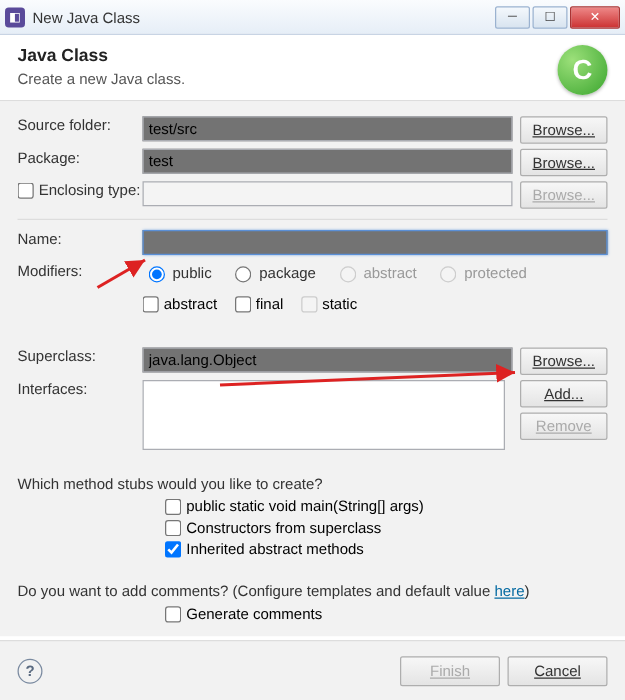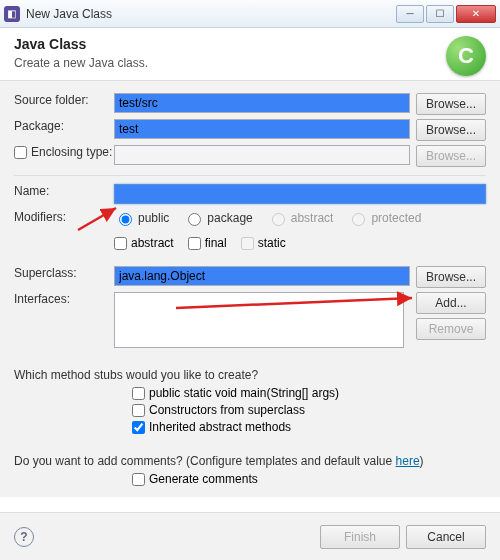--- a/index.html
+++ b/index.html
@@ -11,23 +11,23 @@
 .win-btn { width: 28px; height: 18px; border: 1px solid #9ab2d0; border-radius: 2px; background: linear-gradient(#f4f8fc,#d8e4f0); display: flex; align-items: center; justify-content: center; font-size: 10px; color: #444; }
 .win-close { background: linear-gradient(#e88,#c33); border-color: #a33; color: #fff; width: 40px; }
 .header { padding: 8px 14px 10px 14px; background: #fff; border-bottom: 1px solid #ddd; position: relative; }
 .header h1 { font-size: 14px; font-weight: bold; margin: 0 0 4px 0; color: #222; }
 .header p { margin: 0; color: #555; }
 .class-icon { position: absolute; right: 14px; top: 8px; width: 40px; height: 40px; border-radius: 50%; background: radial-gradient(circle at 30% 30%, #9ce07a, #3aa52e); display: flex; align-items: center; justify-content: center; color: #fff; font-size: 22px; font-weight: bold; box-shadow: 0 1px 3px rgba(0,0,0,.3); }
 .content { padding: 8px 14px; background: #f2f2f2; }
 .row { display: flex; align-items: flex-start; margin: 4px 0; min-height: 22px; }
 .label { width: 100px; color: #333; }
 .field { flex: 1; }
-input[type=text] { width: 100%; height: 20px; border: 1px solid #abadb3; padding: 0 4px; background: #3b82f6; }
+input[type=text] { width: 100%; height: 20px; border: 1px solid #abadb3; padding: 0 4px; background: #737373; }
 input[type=text].highlight { border: 1px solid #5a8fd6; box-shadow: 0 0 2px #7aa8e0; }
-.btn { width: 70px; height: 22px; margin-left: 6px; border: 1px solid #aeaeae; background: linear-gradient(#f7f7f7,#e4e4e4); border-radius: 2px; color: #333; display: flex; align-items: center; justify-content: center; }
+.btn { width: 70px; height: 22px; margin-left: 6px; border: 1px solid #aeaeae; background: linear-gradient(#f7f7f7,#e4e4e4); border-radius: 2px; color: #333; display: flex; align-items: center; justify-content: center; text-decoration: underline; }
 .btn.disabled { color: #aaa; }
 .chk { display: flex; align-items: center; gap: 4px; }
 .chk input { margin: 0; }
 .hr { border-top: 1px solid #ddd; margin: 8px 0; }
 .radios { display: flex; gap: 14px; align-items: center; flex-wrap: wrap; }
 .radios label { display: flex; align-items: center; gap: 3px; color: #333; }
 .radios label.disabled { color: #999; }
 .checks { display: flex; gap: 14px; }
 .listbox { flex: 1; height: 56px; border: 1px solid #abadb3; background: #fff; }
 .stack-btns { display: flex; flex-direction: column; gap: 4px; margin-left: 6px; align-items: flex-end; }
@@ -123,21 +123,21 @@
           <input type="checkbox" style="">
           <span>final</span>
         </label>
       <label class="chk disabled">
           <input type="checkbox" disabled="" style="">
           <span>static</span>
         </label>
     </div>
   </div>
 
-  <div class="row" style="margin-top:8px">
+  <div class="row" style="margin-top:20px">
     <div class="label">Superclass:</div>
     <div class="field"><input type="text" value="java.lang.Object" style=""></div>
     <div class="btn">Browse...</div>
   </div>
 
   <div class="row" style="align-items:flex-start">
     <div class="label">Interfaces:</div>
     <div class="listbox"></div>
     <div class="stack-btns">
       <div class="btn">Add...</div>

